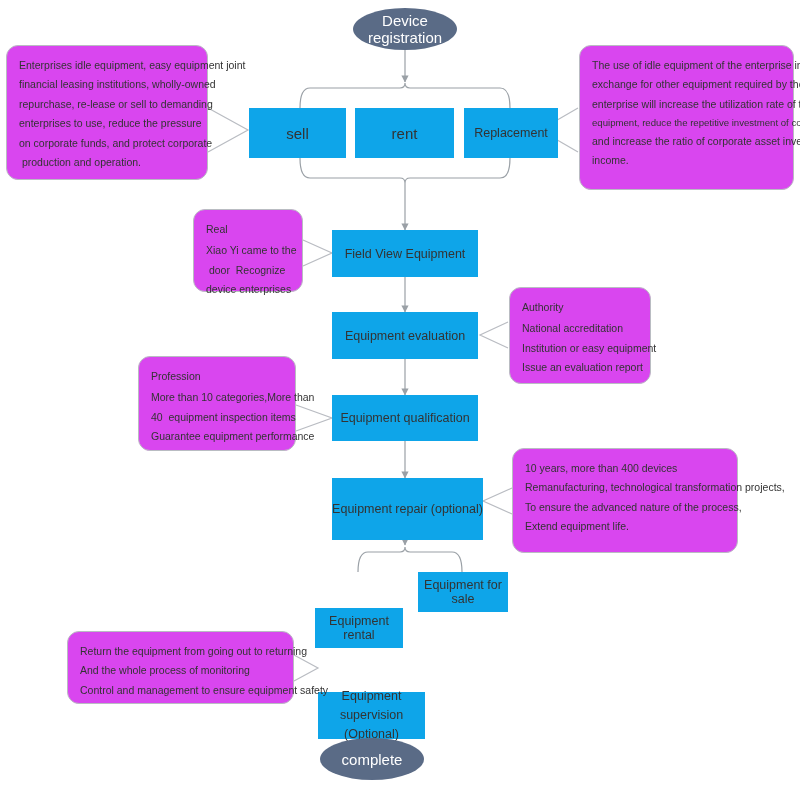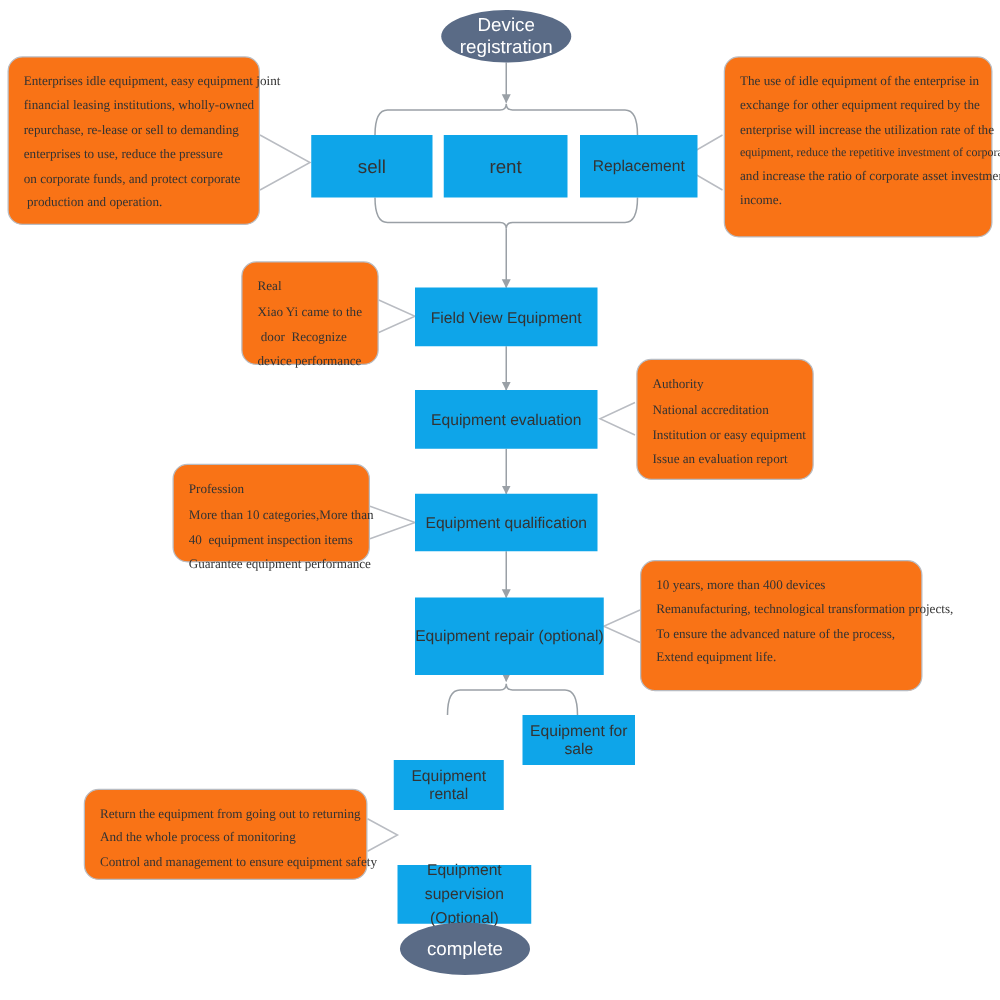--- a/index.html
+++ b/index.html
@@ -39,26 +39,25 @@
   }
   .box.multiline {
     flex-direction: column;
     line-height: 1.5;
   }
   .callout {
     position: absolute;
     box-sizing: border-box;
     border: 1px solid #b9bcc2;
     border-radius: 12px;
-    background: #f97316;
+    background: #d946ef;
     font-size: 10.5px;
     color: #333333;
     line-height: 1.85;
     padding: 10px 12px;
-    font-family: Liberation Serif, serif;
   }
   .callout .ctitle {
     display: block;
     margin-bottom: 2px;
   }
   .callout .cline {
     display: block;
     white-space: pre;
   }
   svg.overlay {
@@ -178,31 +177,31 @@
     <span class="cline">enterprise will increase the utilization rate of the</span>
     <span class="cline" style="font-size:9.6px">equipment, reduce the repetitive investment of corporate assets,</span>
     <span class="cline">and increase the ratio of corporate asset investment</span>
     <span class="cline">income.</span>
   </div>
 
   <div class="callout" style="left:193px; top:209px; width:110px; height:83px;">
     <span class="ctitle">Real</span>
     <span class="cline">Xiao Yi came to the</span>
     <span class="cline"> door  Recognize</span>
-    <span class="cline">device performance</span>
+    <span class="cline">device enterprises</span>
   </div>
 
   <div class="callout" style="left:509px; top:287px; width:142px; height:97px;">
     <span class="ctitle">Authority</span>
     <span class="cline">National accreditation</span>
     <span class="cline">Institution or easy equipment</span>
     <span class="cline">Issue an evaluation report</span>
   </div>
 
-  <div class="callout" style="left:138px; top:371px; width:158px; height:79px;">
+  <div class="callout" style="left:138px; top:356px; width:158px; height:95px;">
     <span class="ctitle">Profession</span>
     <span class="cline">More than 10 categories,More than</span>
     <span class="cline">40  equipment inspection items</span>
     <span class="cline">Guarantee equipment performance</span>
   </div>
 
   <div class="callout" style="left:512px; top:448px; width:226px; height:105px;">
     <span class="cline">10 years, more than 400 devices</span>
     <span class="cline">Remanufacturing, technological transformation projects,</span>
     <span class="cline">To ensure the advanced nature of the process,</span>

